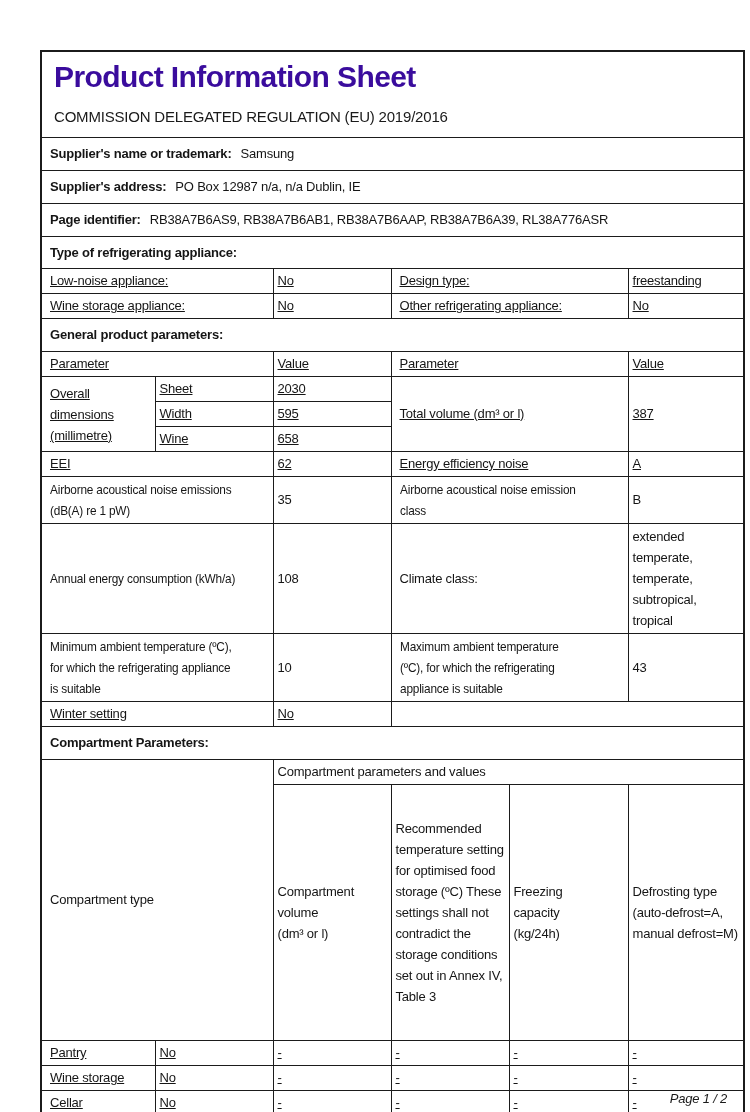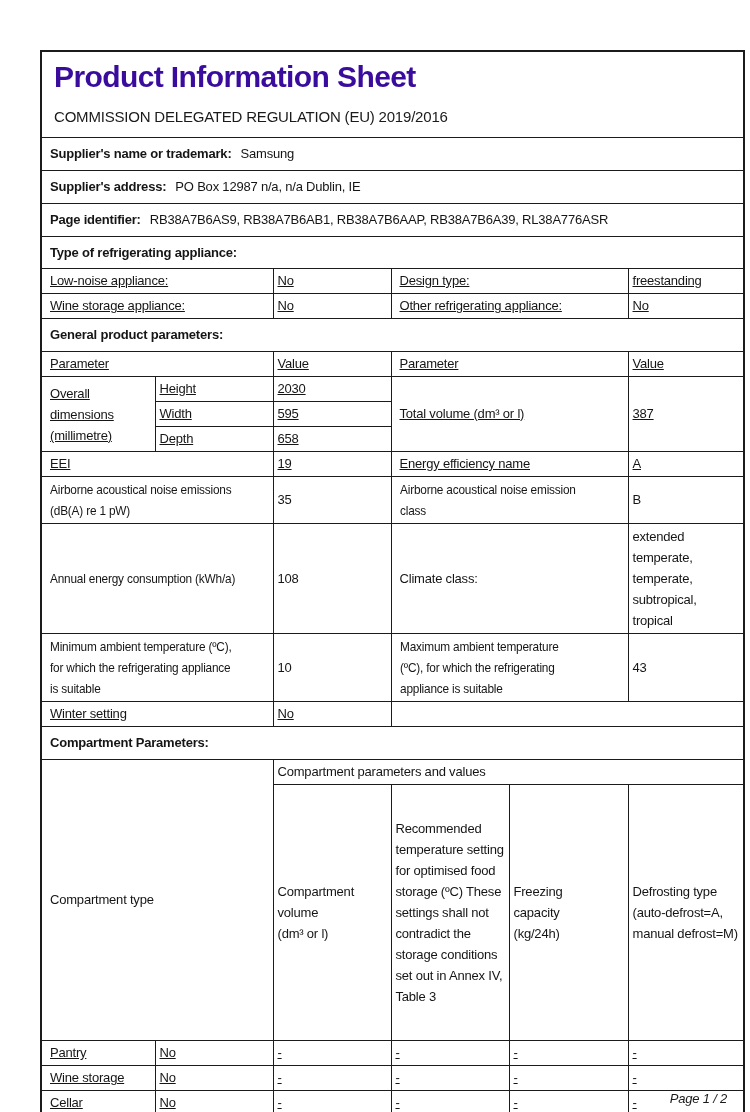--- a/index.html
+++ b/index.html
@@ -102,37 +102,37 @@
         <td colspan="6" class="b">General product parameters:</td>
       </tr>
       <tr class="h25">
         <td colspan="2">Parameter</td>
         <td class="c">Value</td>
         <td colspan="2">Parameter</td>
         <td class="c">Value</td>
       </tr>
       <tr class="h25">
         <td rowspan="3" class="lh21">Overall dimensions (millimetre)</td>
-        <td class="c">Height</td>
+        <td class="c">Sheet</td>
         <td class="c">2030</td>
         <td colspan="2" rowspan="3">Total volume (dm³ or l)</td>
         <td rowspan="3" class="c">387</td>
       </tr>
       <tr class="h25">
         <td class="c">Width</td>
         <td class="c">595</td>
       </tr>
       <tr class="h25">
-        <td class="c">Depth</td>
+        <td class="c">Wine</td>
         <td class="c">658</td>
       </tr>
       <tr class="h25">
         <td colspan="2">EEI</td>
-        <td class="c">19</td>
-        <td colspan="2">Energy efficiency name</td>
+        <td class="c">62</td>
+        <td colspan="2">Energy efficiency noise</td>
         <td class="c">A</td>
       </tr>
       <tr class="h46">
         <td colspan="2" class="lh21"><span class="sq pre">Airborne acoustical noise emissions
 (dB(A) re 1 pW)</span></td>
         <td class="c">35</td>
         <td colspan="2" class="lh21"><span class="sq pre">Airborne acoustical noise emission
 class</span></td>
         <td class="c">B</td>
       </tr>

